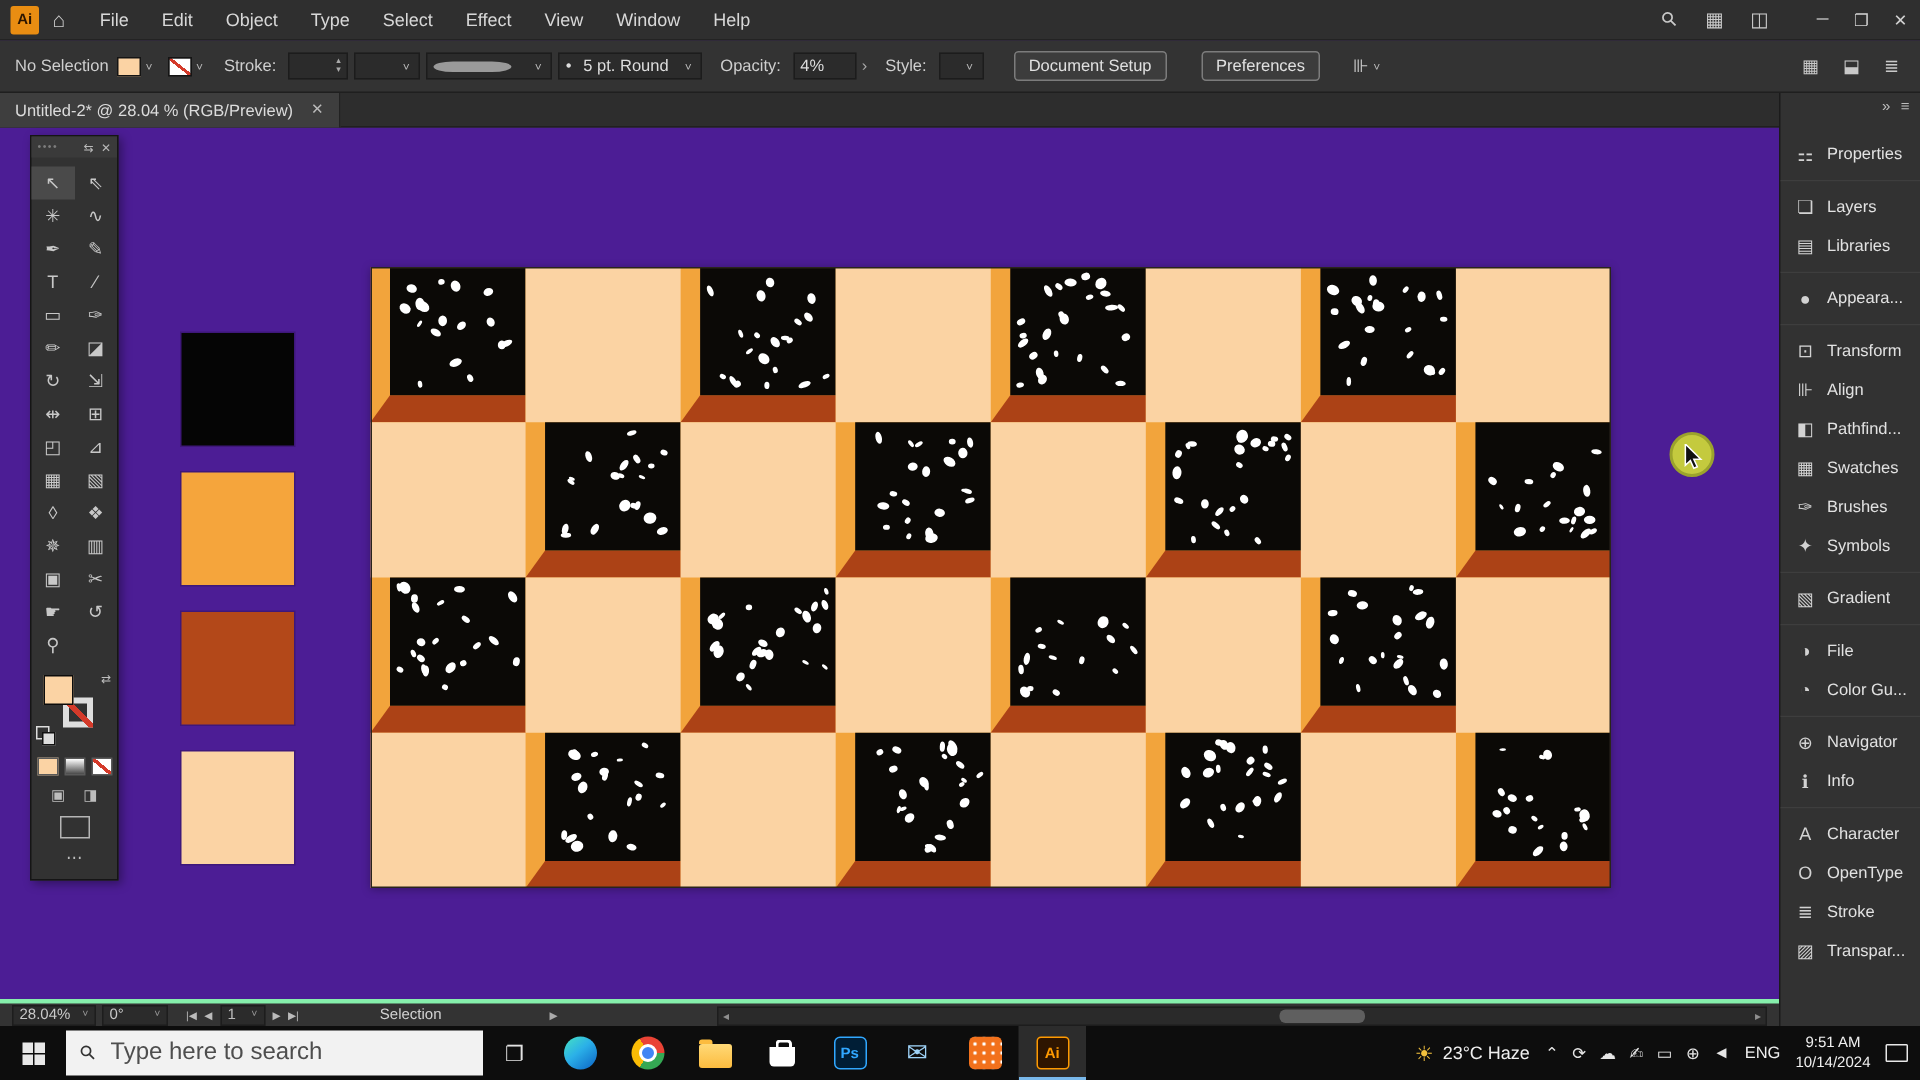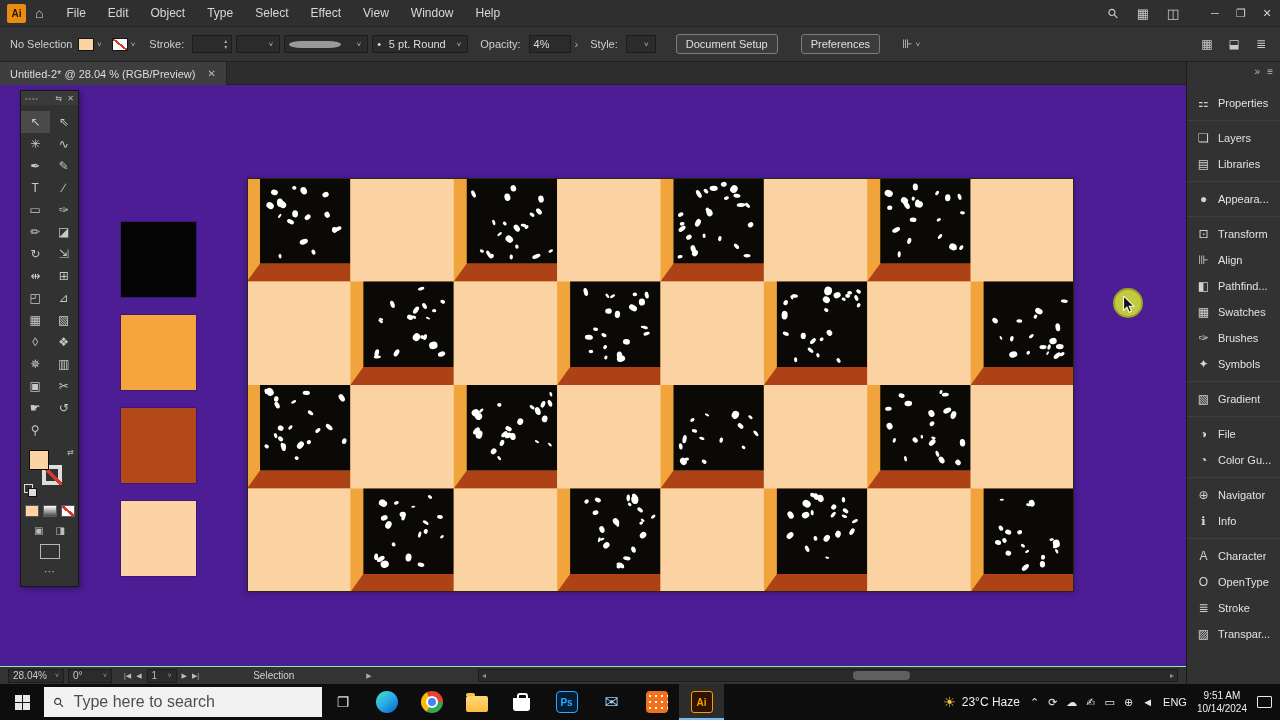--- a/index.html
+++ b/index.html
@@ -89,21 +89,21 @@
   .rp-header{height:18px;display:flex;align-items:center;justify-content:flex-end;gap:7px;
              padding:0 7px;color:#bdbdbd;font-size:10px;}
   .panel-stack{padding-top:10px;}
   .rp-item{height:26px;display:flex;align-items:center;gap:7px;padding-left:9px;color:#e2e2e2;}
   .rp-icon{width:15px;text-align:center;font-size:12px;color:#d2d2d2;flex:0 0 15px;}
   .rp-label{white-space:nowrap;overflow:hidden;}
   .rp-divider{height:1px;background:#242424;border-bottom:1px solid #3e3e3e;margin:4px 0;}
 
   
   .statusbar{position:absolute;left:0;top:666px;width:1186px;height:18px;background:#333;
-             border-top:1px solid #86efac;display:flex;align-items:center;font-size:10px;color:#c9c9c9;padding-left:4px;}
+             border-top:3px solid #86efac;display:flex;align-items:center;font-size:10px;color:#c9c9c9;padding-left:4px;}
   .sb-box{height:14px;background:#2b2b2b;border:1px solid #1d1d1d;display:flex;align-items:center;
           padding:0 4px;margin-left:4px;gap:4px;}
   .sb-caret{font-size:7px;color:#999;}
   .sb-nav{display:flex;align-items:center;gap:5px;margin-left:12px;font-size:7px;color:#bbb;}
   .sb-nav .sb-box{font-size:10px;height:14px;width:30px;justify-content:space-between;margin-left:0;}
   .sb-mode{margin-left:54px;color:#d2d2d2;}
   .sb-expand{margin-left:72px;font-size:7px;color:#aaa;}
   .scroll-track{position:absolute;left:478px;top:2px;width:700px;height:13px;background:#2a2a2a;
                 border:1px solid #1d1d1d;}
   .scroll-thumb{position:absolute;left:374px;top:1px;width:57px;height:9px;background:#5f5f5f;border-radius:4px;}

